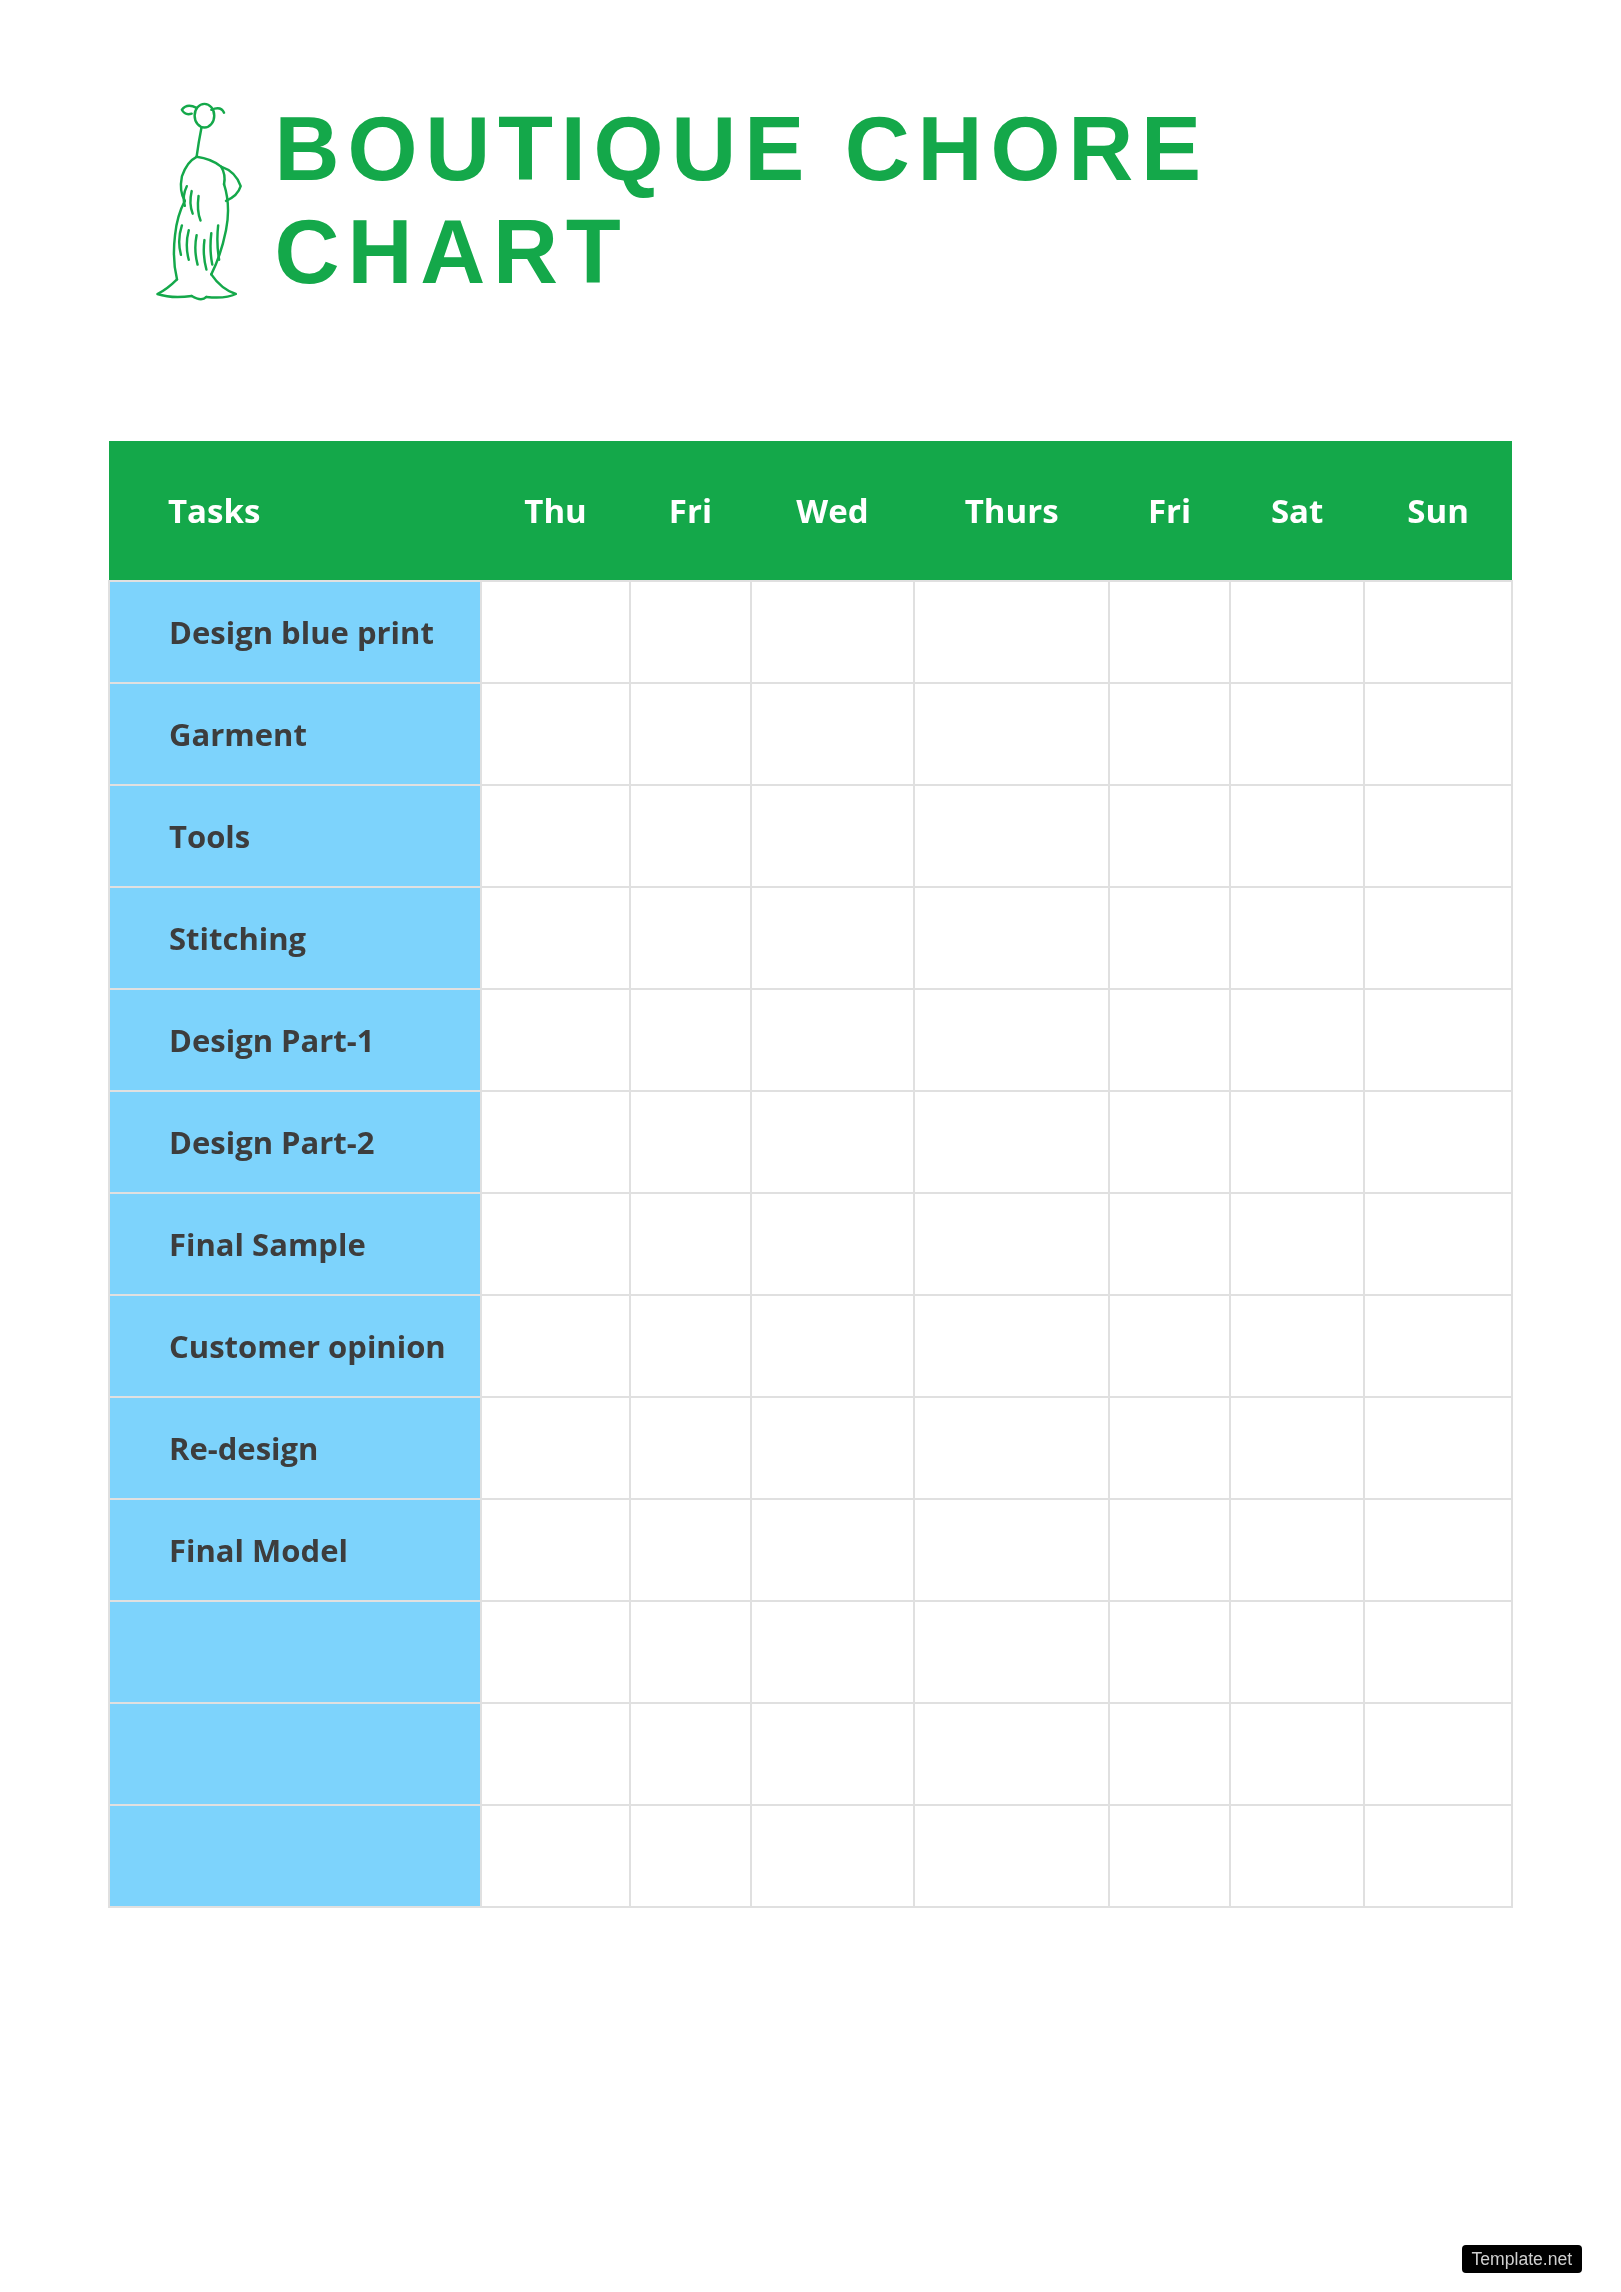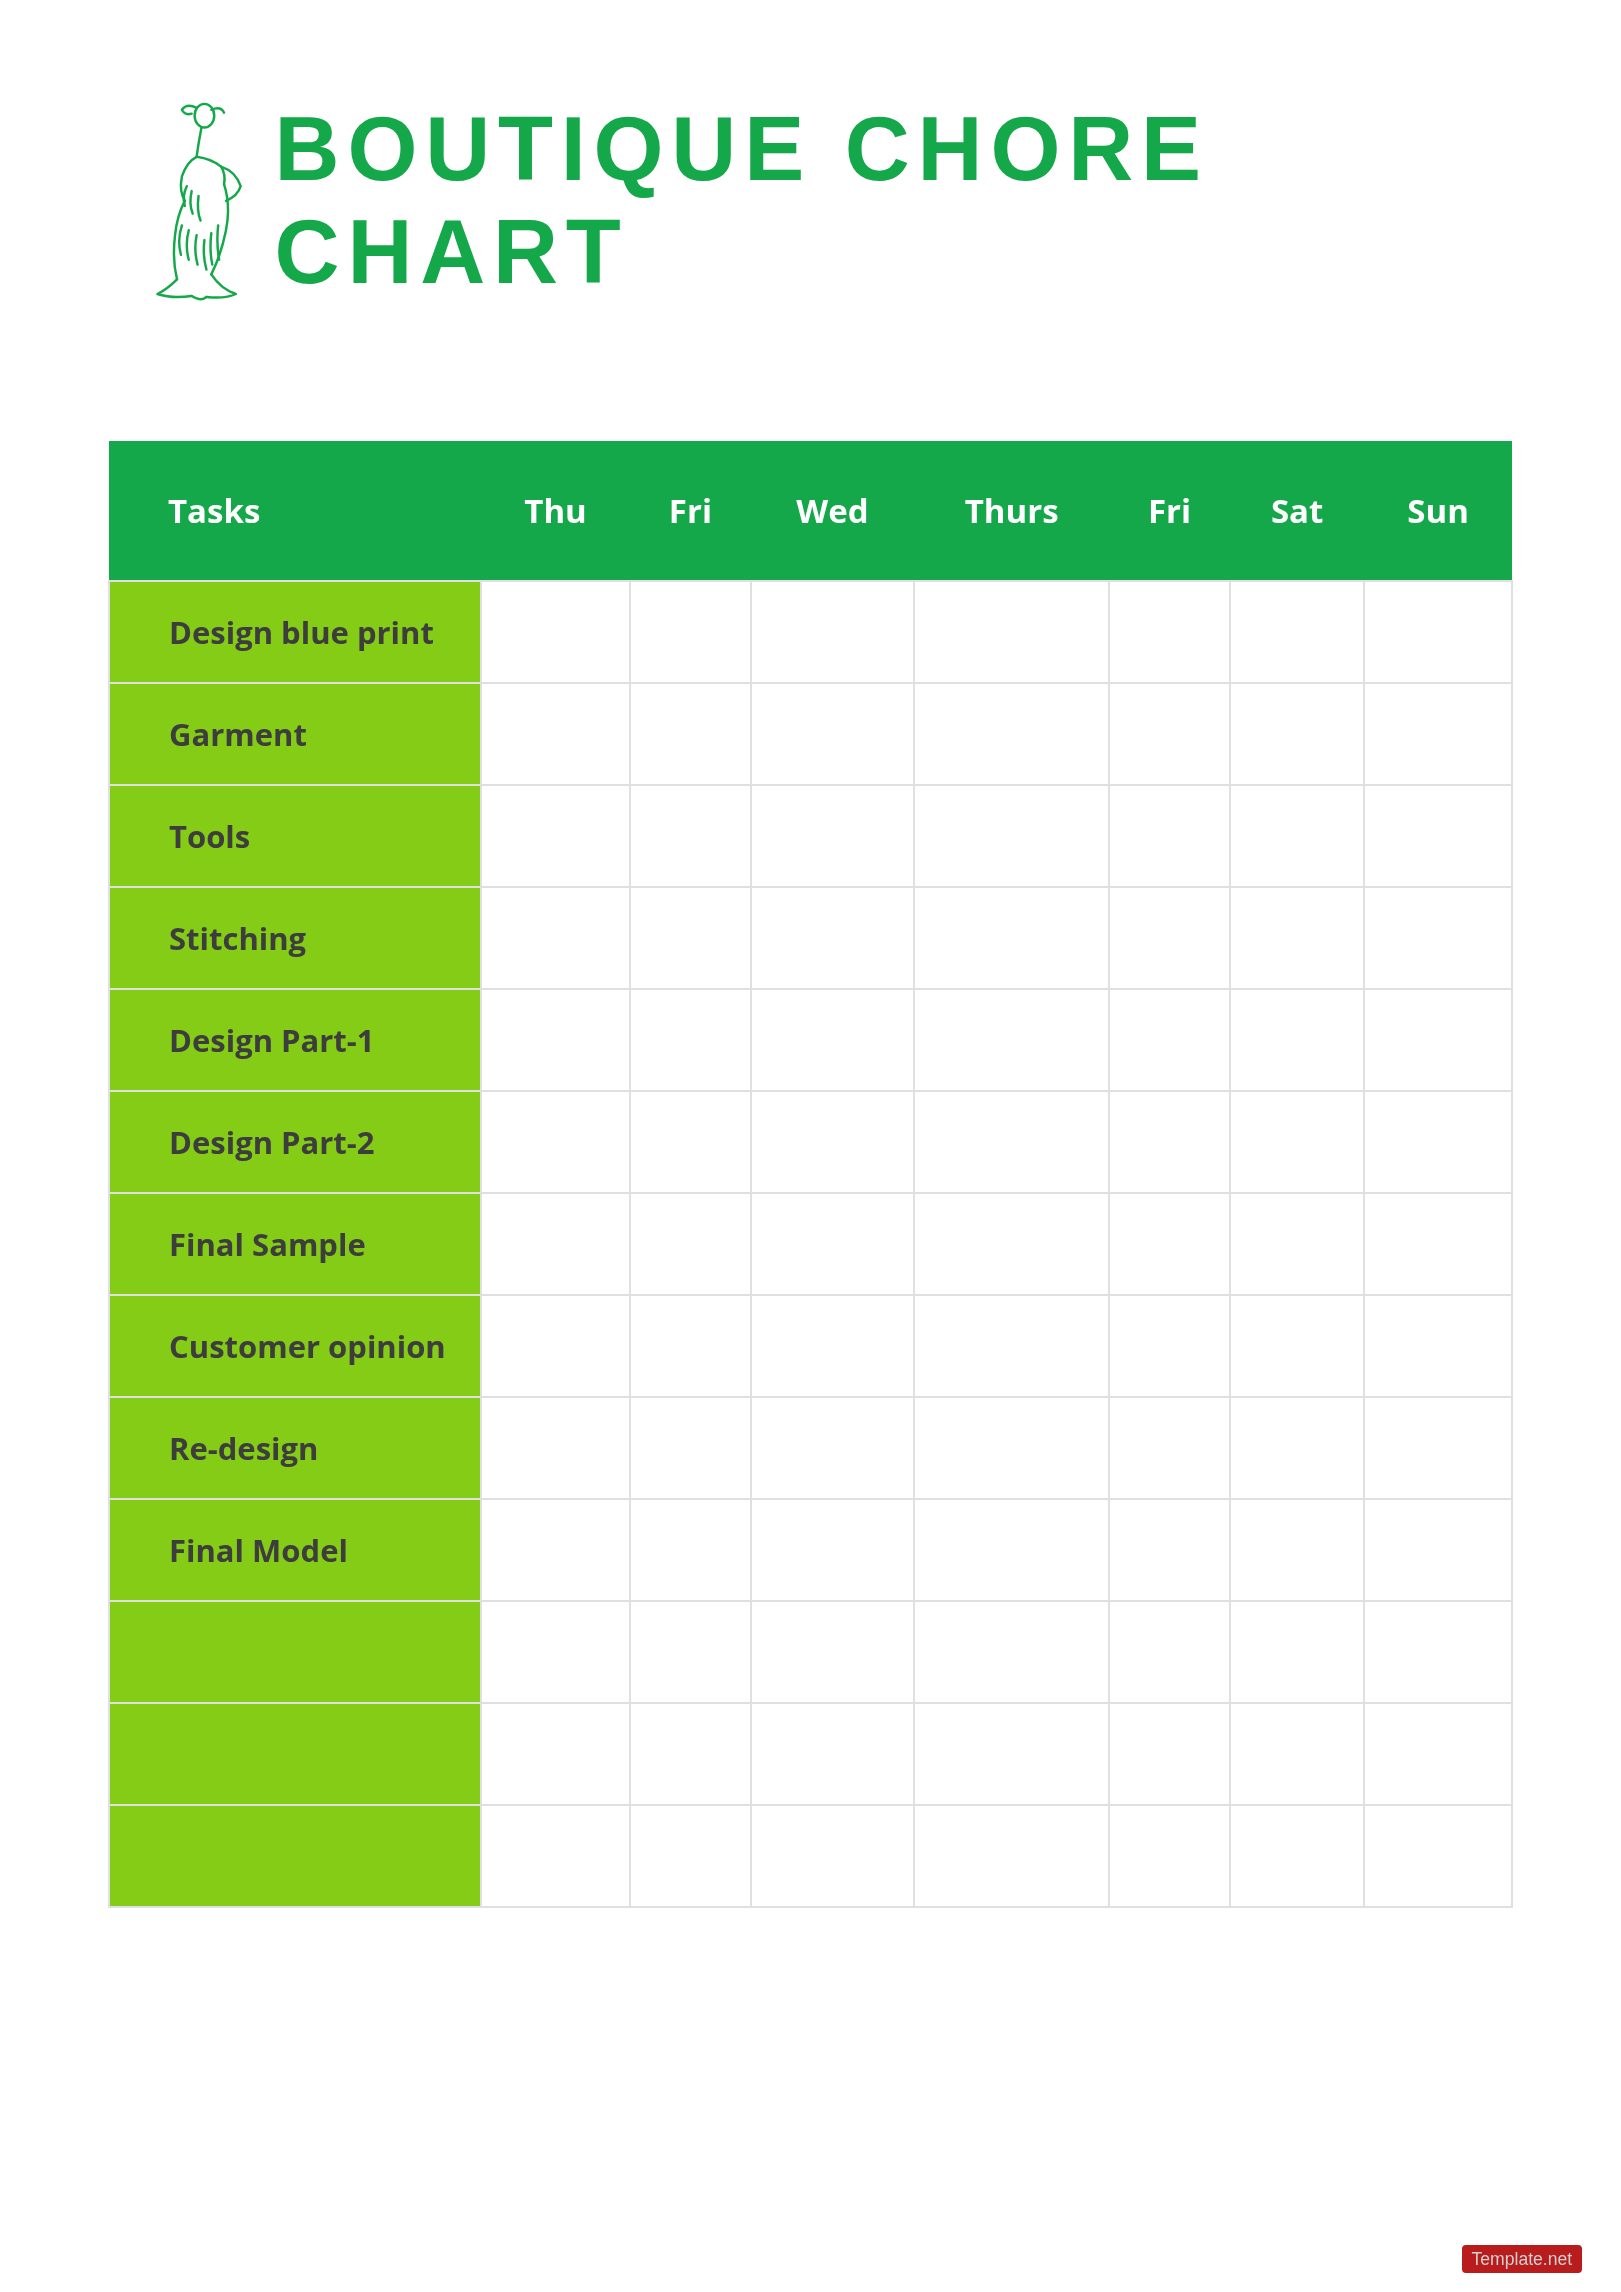--- a/index.html
+++ b/index.html
@@ -55,21 +55,21 @@
       padding-left: 59px;
       width: 372px;
     }
     .chore-table td {
       border: 2px solid #e0e0e0;
       height: 102px;
       padding: 0 19.6px;
       background: #ffffff;
     }
     .chore-table td:first-child {
-      background: #84cc16;
+      background: #7dd3fc;
       font-weight: 700;
       font-size: 31px;
       color: #3d3d3d;
       padding-left: 59px;
       border-left: 2px solid #e0e0e0;
     }
     .chore-table td:nth-child(2),
     .chore-table td:nth-child(3),
     .chore-table td:nth-child(4),
     .chore-table td:nth-child(5),
@@ -77,21 +77,21 @@
     .chore-table td:nth-child(7),
     .chore-table td:nth-child(8) {
       width: auto;
     }
     .watermark {
       position: absolute;
       bottom: 19.6px;
       right: 39px;
       font-size: 17.6px;
       color: #d0d0d0;
-      background: #b91c1c;
+      background: #000000;
       padding: 3.9px 9.8px;
       border-radius: 3.9px;
     }
   </style>
 </head>
 <body>
 
 <div class="header">
   <div class="logo">
     <svg viewBox="0 0 150 210" xmlns="http://www.w3.org/2000/svg">

